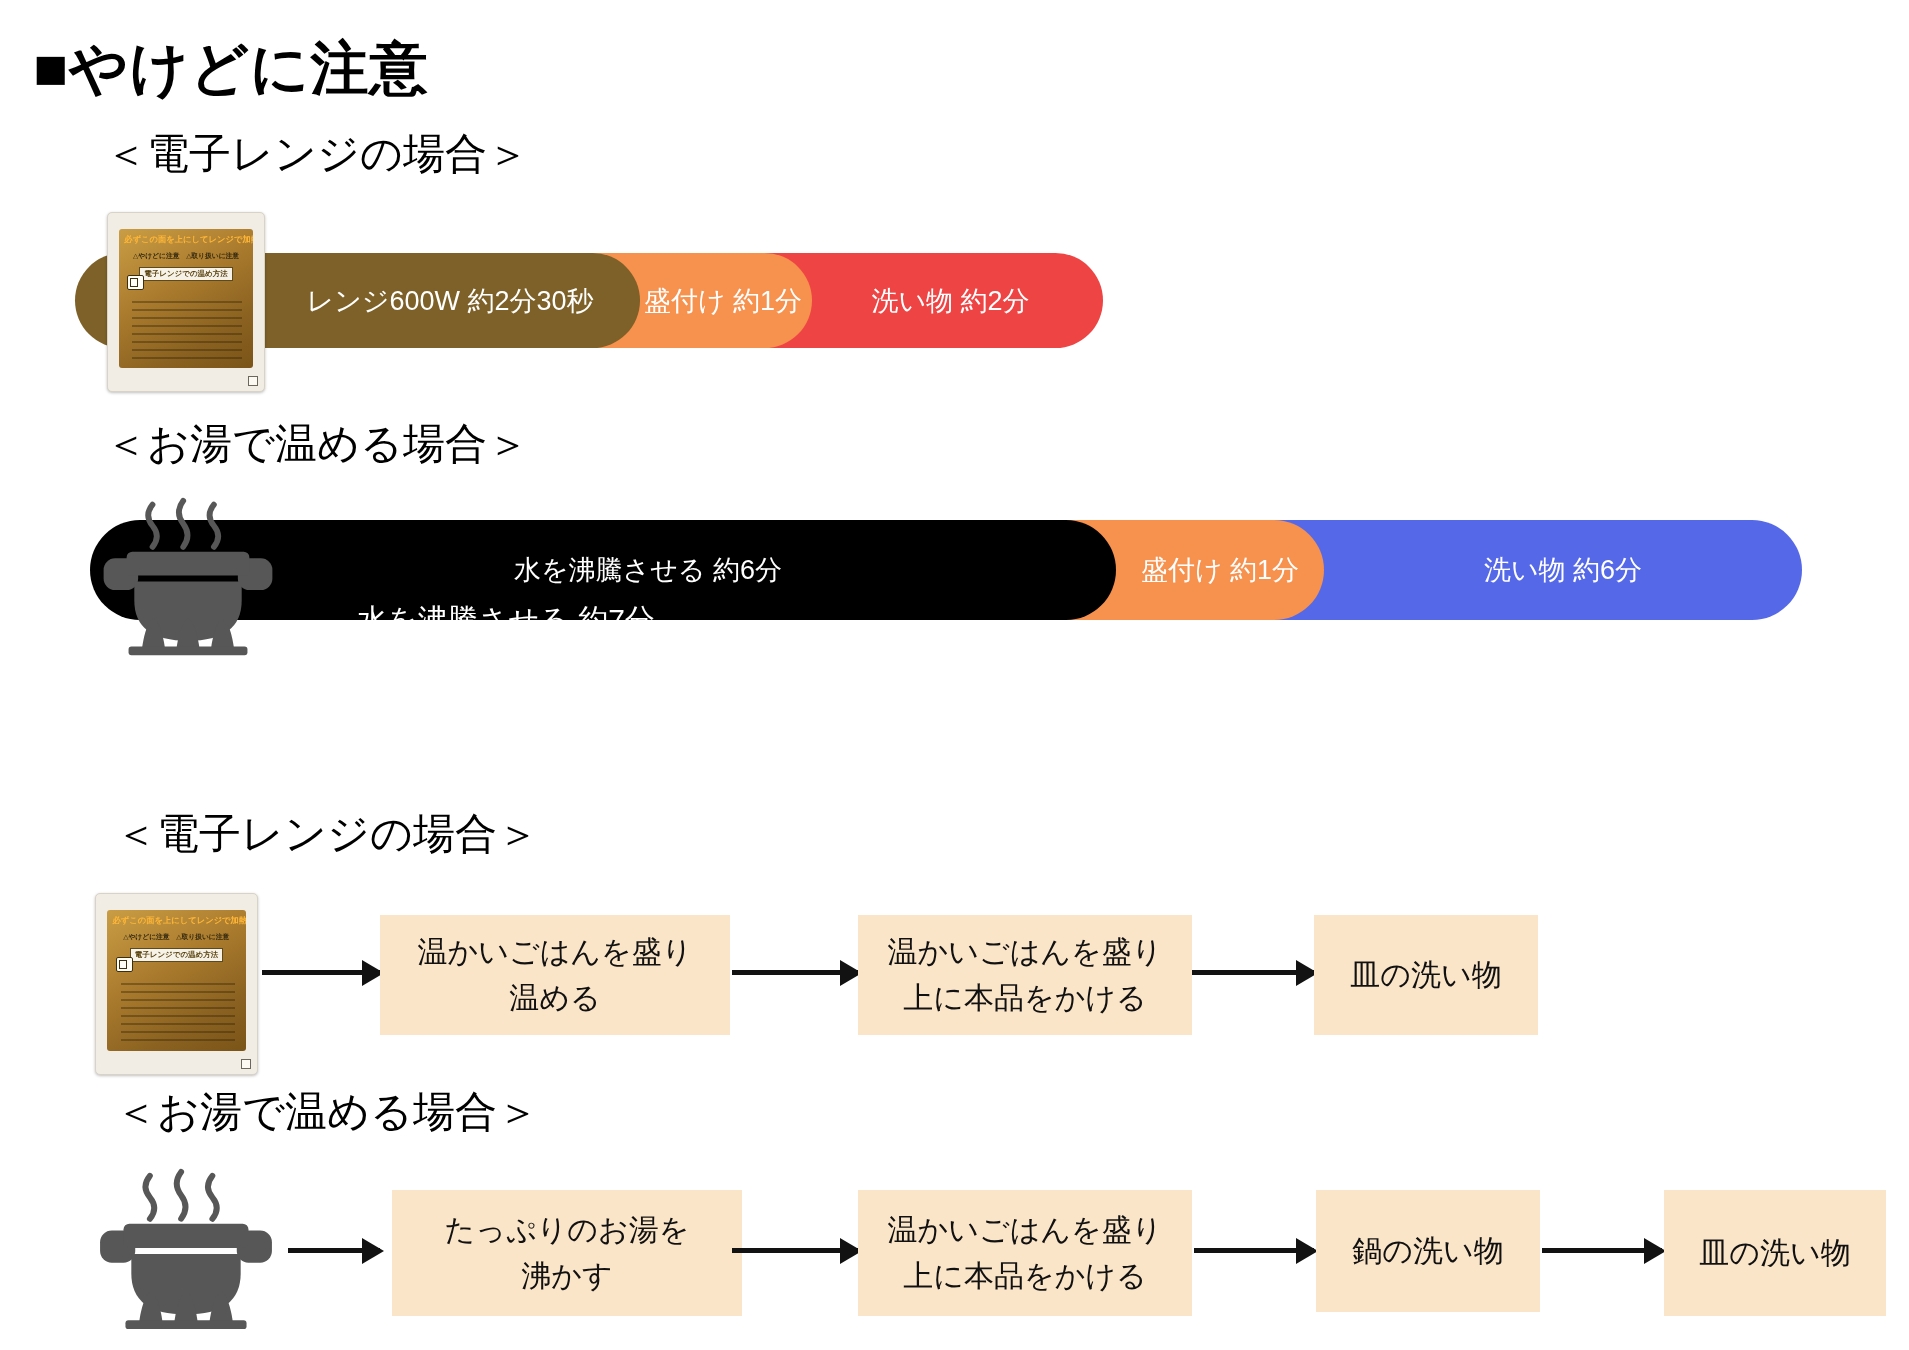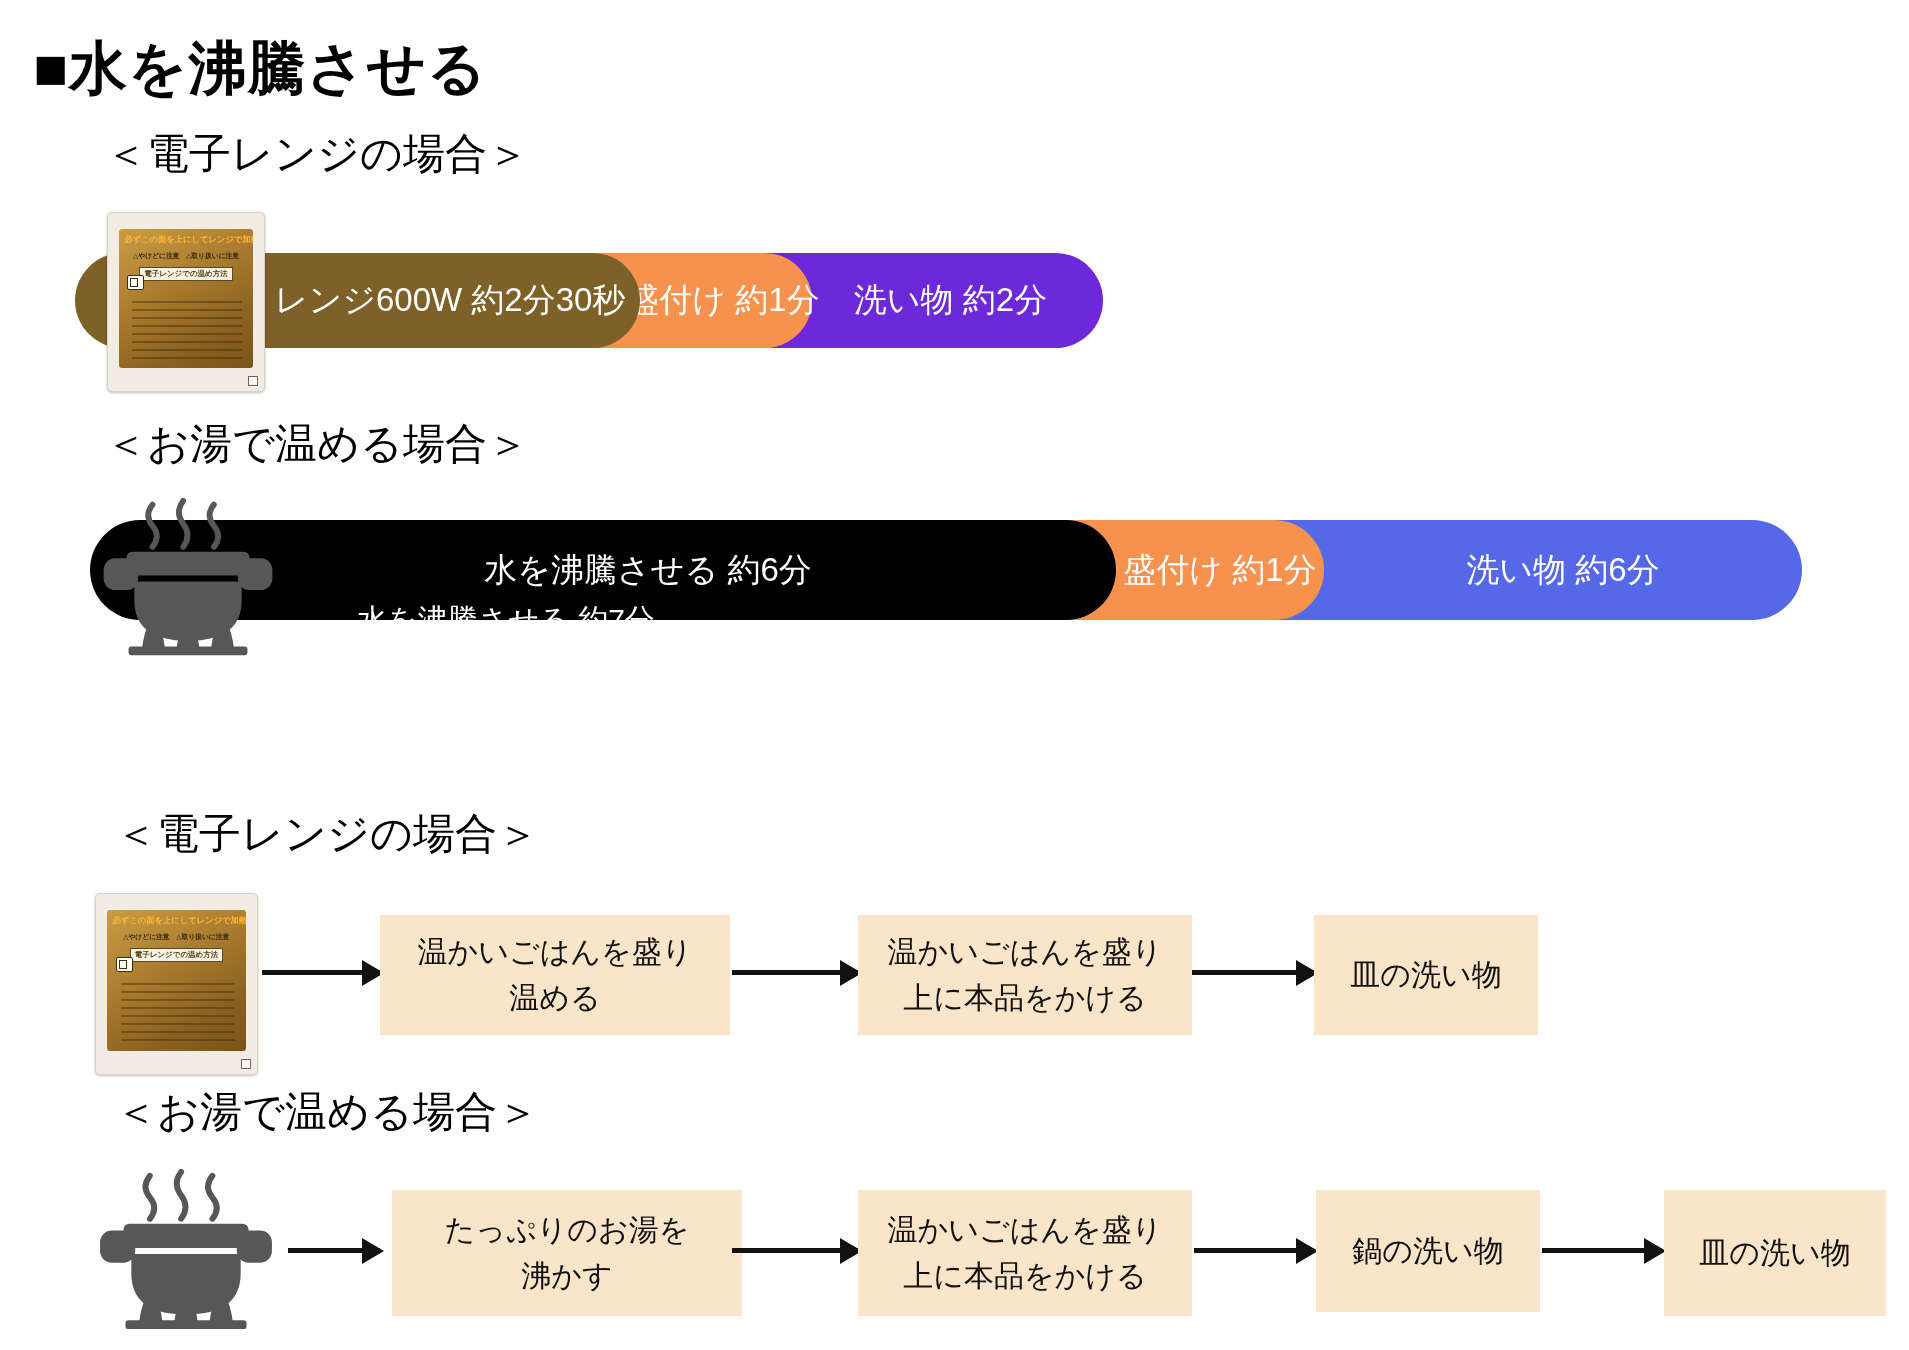--- a/index.html
+++ b/index.html
@@ -8,21 +8,21 @@
     position:relative;width:1909px;height:1350px;background:#ffffff;overflow:hidden;
     font-family:"Liberation Sans","DejaVu Sans",sans-serif;color:#000;
   }
   .h1{position:absolute;font-size:58px;font-weight:700;letter-spacing:1px;white-space:nowrap;}
   .h2{position:absolute;font-size:42px;font-weight:500;white-space:nowrap;}
 
   
   .pill{position:absolute;border-radius:60px;}
   .pill .lbl{
     position:absolute;top:0;bottom:0;display:flex;align-items:center;justify-content:center;
-    color:#ffffff;font-size:33px;font-weight:500;white-space:nowrap;
+    color:#ffffff;font-size:27px;font-weight:500;white-space:nowrap;
   }
   .clipped-lbl{position:absolute;left:267px;top:80px;color:#ffffff;font-size:30px;font-weight:500;white-space:nowrap;}
 
   
   .step-box{
     position:absolute;background:#FBE5C9;display:flex;align-items:center;justify-content:center;
     text-align:center;font-size:30px;line-height:1.55;color:#111;white-space:pre-line;
   }
   .arrow{position:absolute;height:5px;background:#121212;}
   .arrow::after{
@@ -59,26 +59,26 @@
   }
   .pkg-recycle{
     position:absolute;right:4%;bottom:3%;width:10px;height:10px;border:1.5px solid #6b675c;background:#fbf9f2;
   }
 </style>
 </head>
 <body>
 
 <div class="canvas">
 
-  <div class="h1" style="left:33px;top:30px;">■水を沸騰させる</div>
+  <div class="h1" style="left:33px;top:30px;">■やけどに注意</div>
 
   <div class="h2" style="left:105px;top:126px;">＜電子レンジの場合＞</div>
 
   <div>
-    <div class="pill" style="left:620px;top:253px;width:483px;height:95px;background:#6d28d9;z-index:1;">
+    <div class="pill" style="left:620px;top:253px;width:483px;height:95px;background:#ef4444;z-index:1;">
       <span class="lbl" style="left:192px;right:14px;">洗い物 約2分</span>
     </div>
     <div class="pill" style="left:430px;top:253px;width:382px;height:95px;background:#F6914E;z-index:2;">
       <span class="lbl" style="left:208px;right:4px;">盛付け 約1分</span>
     </div>
     <div class="pill" style="left:75px;top:253px;width:565px;height:95px;background:#7D6128;z-index:3;">
       <span class="lbl" style="left:195px;right:10px;">レンジ600W  約2分30秒</span>
     </div>
 
     <div class="package" style="left:107px;top:212px;width:158px;height:180px;z-index:4;">

